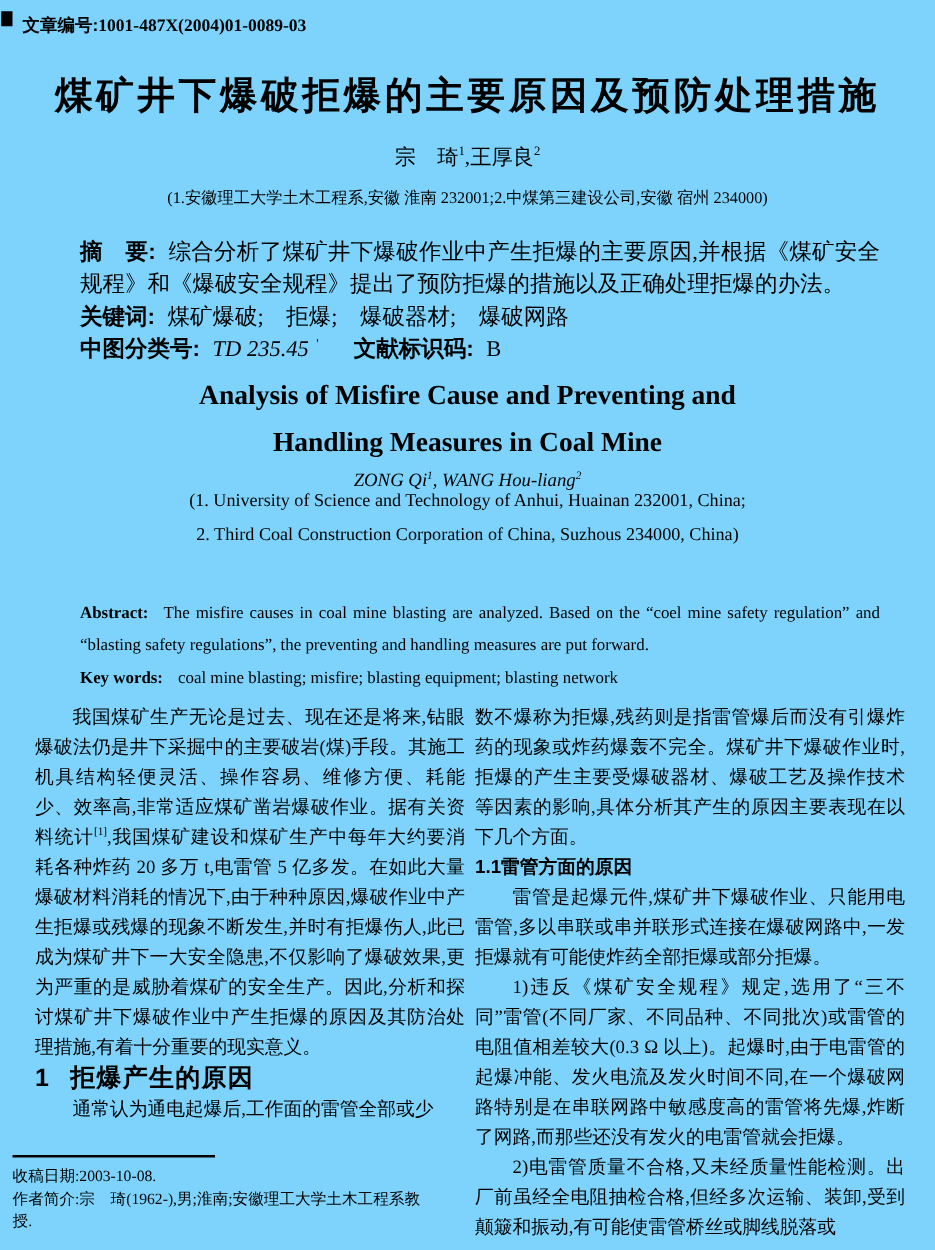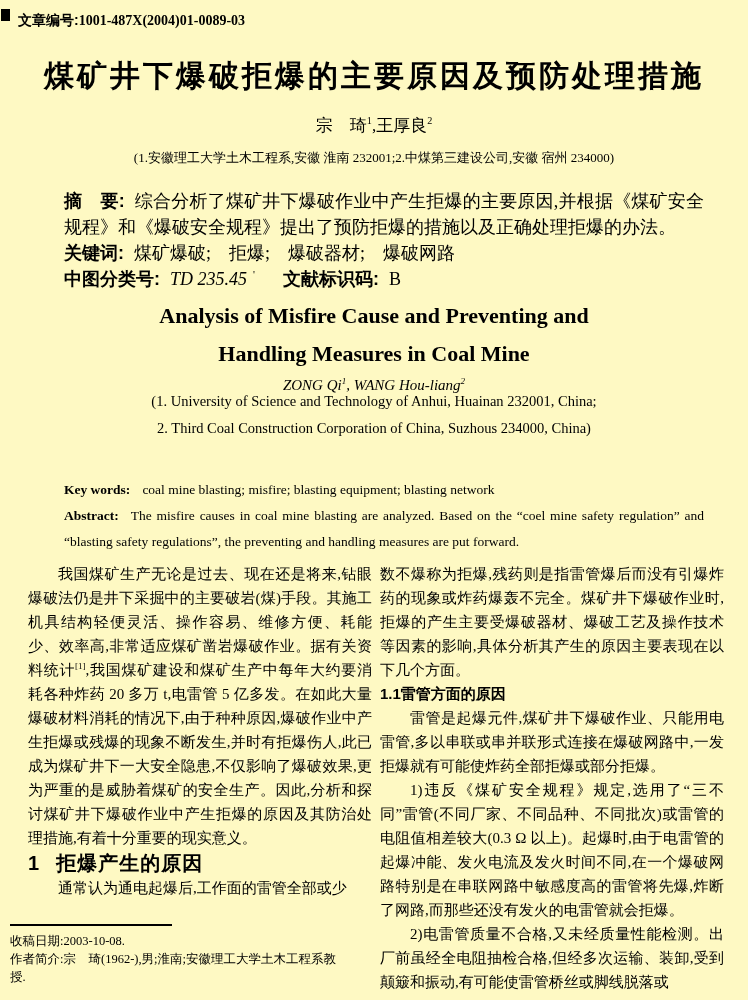--- a/index.html
+++ b/index.html
@@ -1,18 +1,18 @@
 <!DOCTYPE html>
 <html><head>
 <meta charset="utf-8">
 <style>
   html,body{margin:0;padding:0;background:#888;}
   .page{
     position:relative;width:748px;height:1000px;margin:0 auto;
-    background:#fef9c3;color:#000;overflow:hidden;
+    background:#7dd3fc;color:#000;overflow:hidden;
     font-family:"Liberation Serif", serif;
   }
   .abs{position:absolute;}
   .centered{left:0;right:0;text-align:center;}
   sup{font-size:60%;vertical-align:super;line-height:0;}
 
   .scan-artifact{left:1px;top:9px;width:9px;height:12px;background:#000;}
 
   .article-no{left:18px;top:12px;font-size:14px;font-weight:700;}
   .article-no .lbl{font-family:"Liberation Sans",sans-serif;}
@@ -93,24 +93,24 @@
     <span>ZONG Qi</span><sup>1</sup><span>, </span><span>WANG Hou-liang</span><sup>2</sup>
   </div>
 
   <div class="abs centered affil-en">
     <div>(1. University of Science and Technology of Anhui, Huainan 232001, China;</div>
     <div>2. Third Coal Construction Corporation of China, Suzhous 234000, China)</div>
   </div>
 
   <div class="abs abstract-en">
     <p>
-      <span class="lbl">Key words:</span><span>coal mine blasting; misfire; blasting equipment; blasting network</span>
+      <span class="lbl">Abstract:</span><span>The misfire causes in coal mine blasting are analyzed. Based on the “coel mine safety regulation” and “blasting safety regulations”, the preventing and handling measures are put forward.</span>
     </p>
     <p>
-      <span class="lbl">Abstract:</span><span>The misfire causes in coal mine blasting are analyzed. Based on the “coel mine safety regulation” and “blasting safety regulations”, the preventing and handling measures are put forward.</span>
+      <span class="lbl">Key words:</span><span>coal mine blasting; misfire; blasting equipment; blasting network</span>
     </p>
   </div>
 
   <div class="abs col col-left">
     <p class="indent">
       <span>我国煤矿生产无论是过去、现在还是将来,钻眼爆破法仍是井下采掘中的主要破岩(煤)手段。其施工机具结构轻便灵活、操作容易、维修方便、耗能少、效率高,非常适应煤矿凿岩爆破作业。据有关资料统计</span><sup>[1]</sup><span>,我国煤矿建设和煤矿生产中每年大约要消耗各种炸药 20 多万 t,电雷管 5 亿多发。在如此大量爆破材料消耗的情况下,由于种种原因,爆破作业中产生拒爆或残爆的现象不断发生,并时有拒爆伤人,此已成为煤矿井下一大安全隐患,不仅影响了爆破效果,更为严重的是威胁着煤矿的安全生产。因此,分析和探讨煤矿井下爆破作业中产生拒爆的原因及其防治处理措施,有着十分重要的现实意义。</span>
     </p>
     <p class="h1-cn">
       <span class="num">1</span><span>拒爆产生的原因</span>
     </p>

